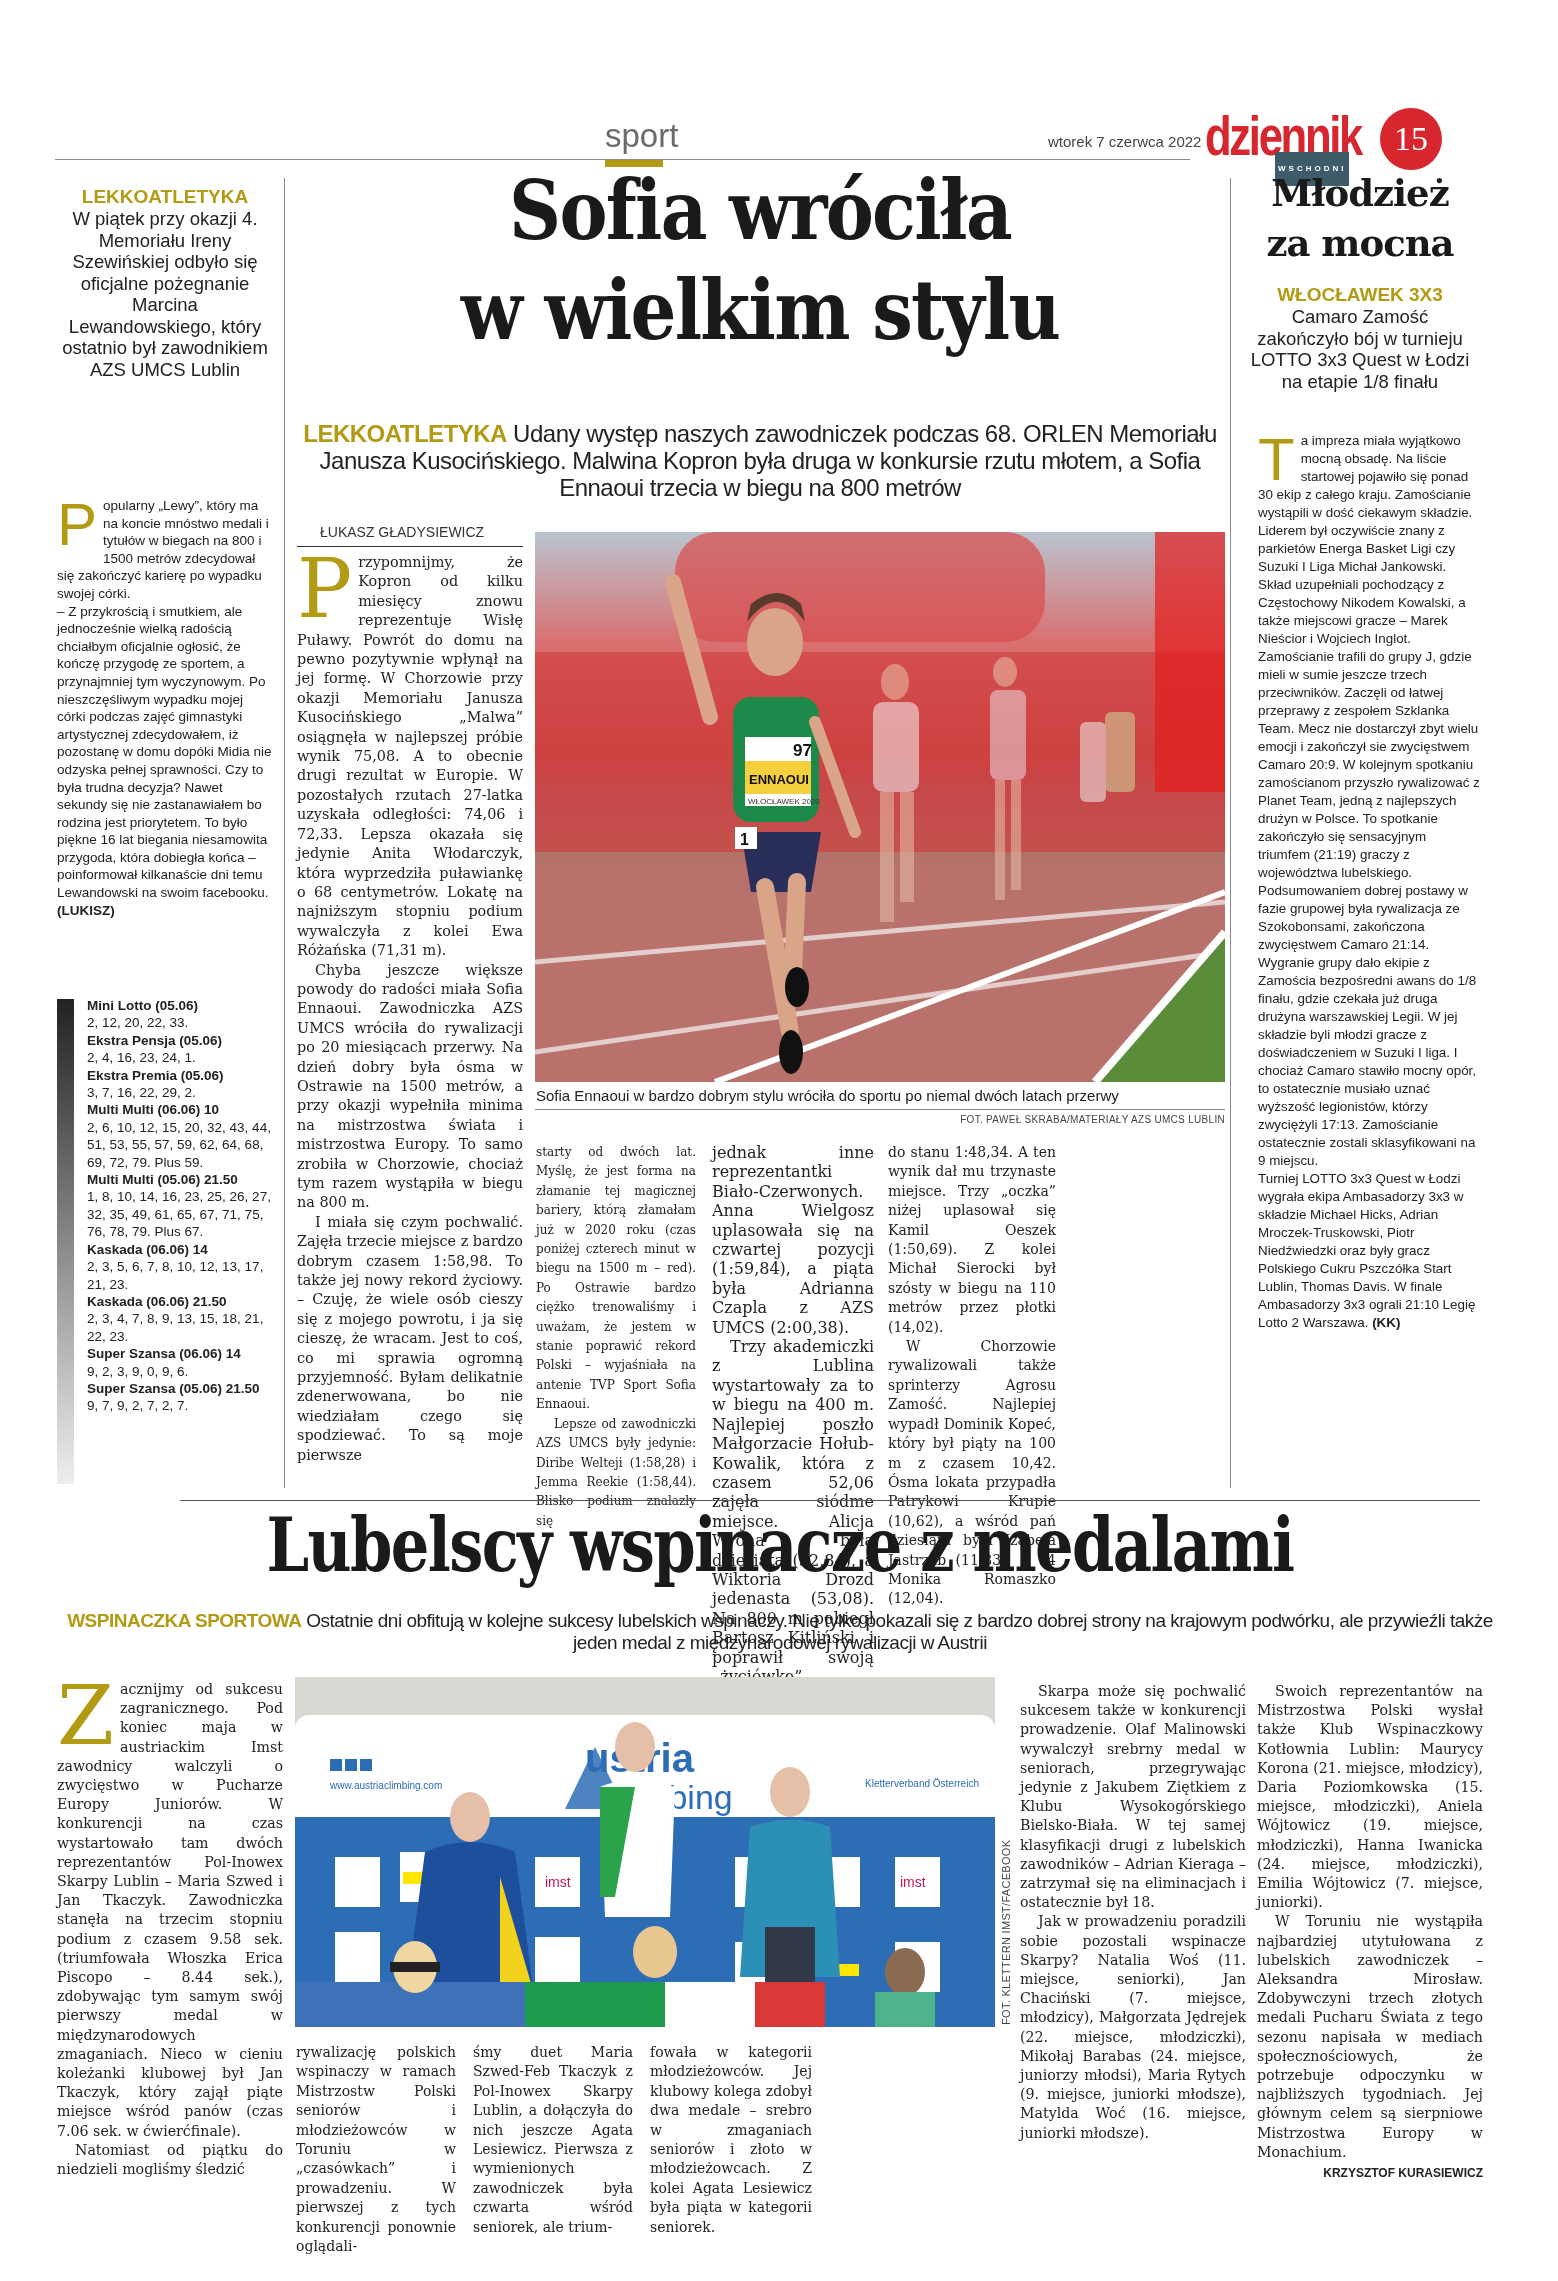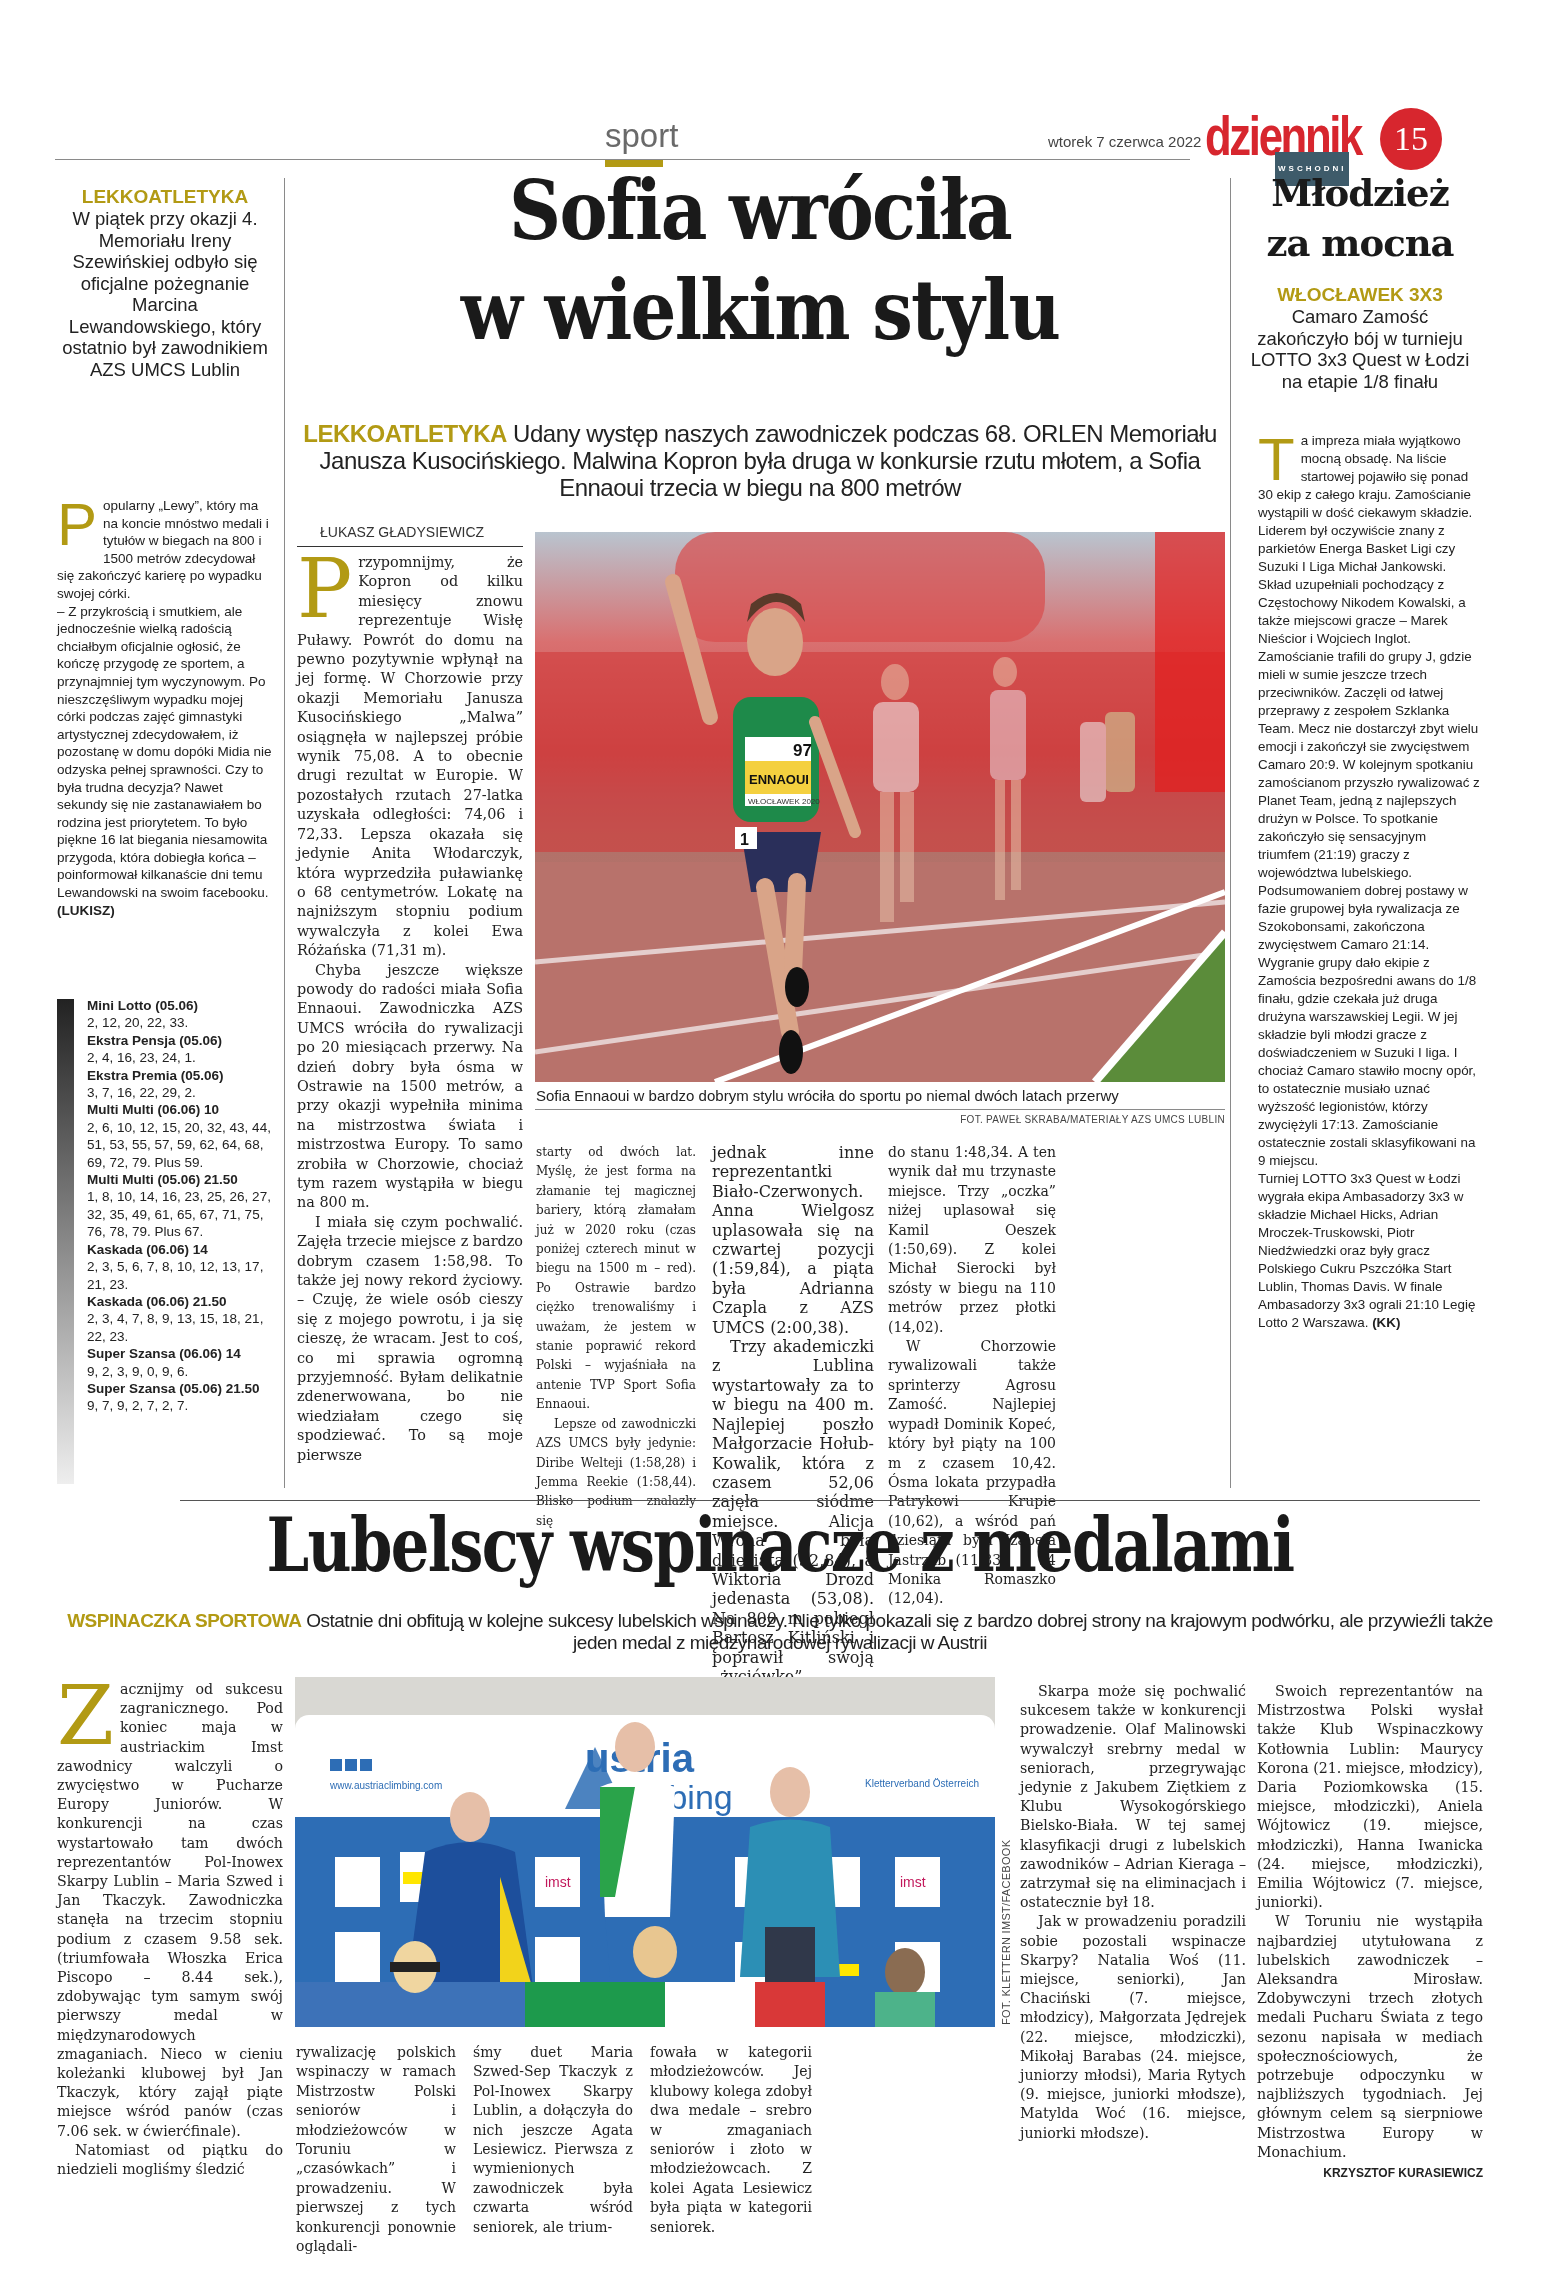--- a/index.html
+++ b/index.html
@@ -235,21 +235,21 @@
     <ellipse cx="610" cy="295" rx="20" ry="24" fill="#8a6c52"></ellipse>
     <rect x="580" y="315" width="60" height="35" fill="#4db38a"></rect>
   </svg>
 </div>
 <div class="abs credit" style="left:1000px;top:2025px;transform:rotate(-90deg);transform-origin:left top;white-space:nowrap;font-size:11px;">FOT. KLETTERN IMST/FACEBOOK</div>
 
 <div class="abs body-serif" style="left:296px;top:2043px;width:160px;font-size:14px;line-height:19.4px;">
   <p>rywalizację polskich wspinaczy w ramach Mistrzostw Polski seniorów i młodzieżowców w Toruniu w „czasówkach” i prowadzeniu. W pierwszej z tych konkurencji ponownie oglądali-</p>
 </div>
 <div class="abs body-serif" style="left:473px;top:2043px;width:160px;font-size:14px;line-height:19.4px;">
-  <p>śmy duet Maria Szwed-Sep Tkaczyk z Pol-Inowex Skarpy Lublin, a dołączyła do nich jeszcze Agata Lesiewicz. Pierwsza z wymienionych zawodniczek była czwarta wśród seniorek, ale trium-</p>
+  <p>śmy duet Maria Szwed-Feb Tkaczyk z Pol-Inowex Skarpy Lublin, a dołączyła do nich jeszcze Agata Lesiewicz. Pierwsza z wymienionych zawodniczek była czwarta wśród seniorek, ale trium-</p>
 </div>
 <div class="abs body-serif" style="left:650px;top:2043px;width:162px;font-size:14px;line-height:19.4px;">
   <p>fowała w kategorii młodzieżowców. Jej klubowy kolega zdobył dwa medale – srebro w zmaganiach seniorów i złoto w młodzieżowcach. Z kolei Agata Lesiewicz była piąta w kategorii seniorek.</p>
 </div>
 
 <div class="abs body-serif" style="left:1020px;top:1682px;width:226px;font-size:14.2px;line-height:19.2px;">
   <p class="indent">Skarpa może się pochwalić sukcesem także w konkurencji prowadzenie. Olaf Malinowski wywalczył srebrny medal w seniorach, przegrywając jedynie z Jakubem Ziętkiem z Klubu Wysokogórskiego Bielsko-Biała. W tej samej klasyfikacji drugi z lubelskich zawodników – Adrian Kieraga – zatrzymał się na eliminacjach i ostatecznie był 18.</p>
   <p class="indent">Jak w prowadzeniu poradzili sobie pozostali wspinacze Skarpy? Natalia Woś (11. miejsce, seniorki), Jan Chaciński (7. miejsce, młodzicy), Małgorzata Jędrejek (22. miejsce, młodziczki), Mikołaj Barabas (24. miejsce, juniorzy młodsi), Maria Rytych (9. miejsce, juniorki młodsze), Matylda Woć (16. miejsce, juniorki młodsze).</p>
 </div>
 <div class="abs body-serif" style="left:1257px;top:1682px;width:226px;font-size:14.2px;line-height:19.2px;">

